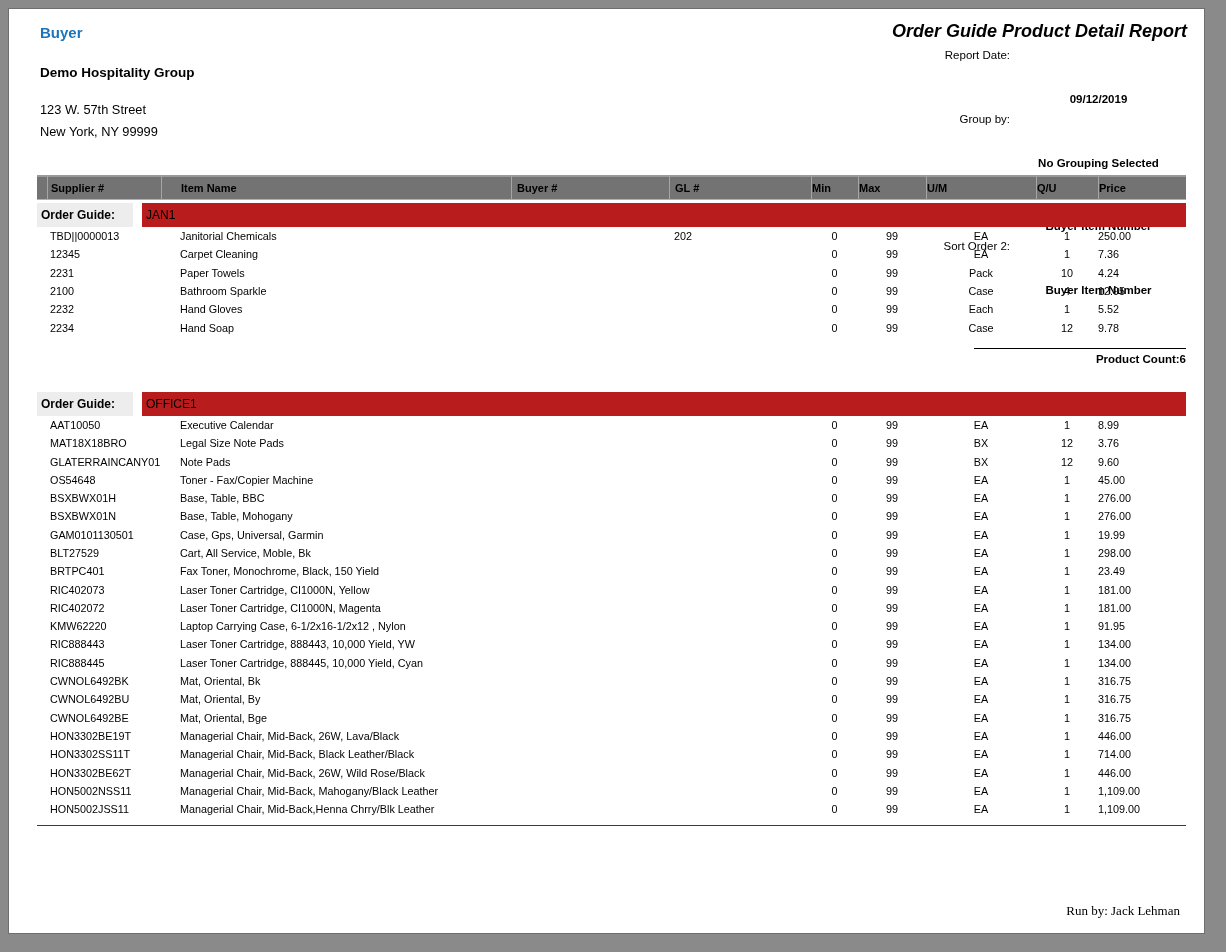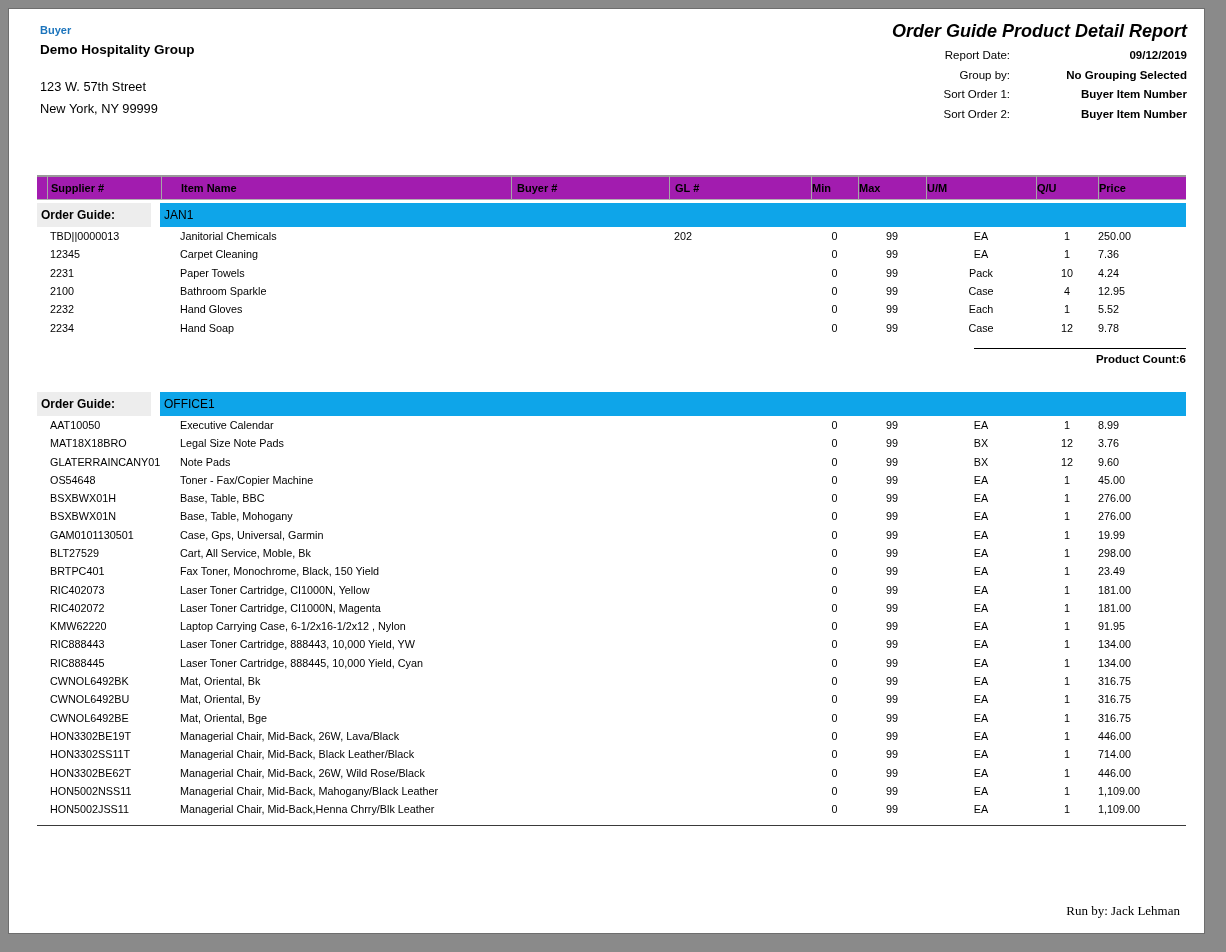--- a/index.html
+++ b/index.html
@@ -13,64 +13,64 @@
   .page {
     position:absolute; left:8px; top:8px;
     width:1197px; height:926px;
     background:#ffffff;
     border:1px solid #6e6e6e;
     box-sizing:border-box;
     overflow:hidden;
   }
   
   .corp { position:absolute; left:31px; top:15px; }
-  .corp .buyer   { font-size:11px; font-weight:bold; margin-bottom:6px; }
+  .corp .buyer   { font-size:15px; font-weight:bold; margin-bottom:24px; }
   .corp .company { font-size:13.5px; font-weight:bold; margin-bottom:22px; }
   .corp .addr    { font-size:12.8px; margin-bottom:7px; }
   
   .report-head { position:absolute; right:17px; top:12px; text-align:right; }
   .report-title { font-size:18px; font-weight:bold; margin-bottom:7px;font-style:italic; }
   .meta-row { display:flex; justify-content:flex-end; font-size:11.5px; margin-bottom:7.5px; }
   .meta-label { }
-  .meta-value { width:177px; font-weight:bold; text-align:right; }
+  .meta-value { width:177px; font-weight:bold; text-align:center;margin-top:44px; }
   
   table.report {
     position:absolute; left:28px; top:166px;
     width:1149px;
     border-collapse:separate; border-spacing:0;
     table-layout:fixed;
     font-size:11px;
   }
   table.report th {
-    background:#a21caf;
+    background:#737373;
     border-top:2px solid #999999;
     border-bottom:1px solid #b0b0b0;
     height:22px;
     font-size:11px; font-weight:bold;
     text-align:left; padding:0;
     overflow:hidden; white-space:nowrap;
   }
   table.report th + th { border-left:1px solid #a6a6a6; }
   table.report td { padding:0; overflow:hidden; white-space:nowrap; }
   tr.data-row td { height:18.3px; vertical-align:middle; font-size:10.8px; }
   .pad-sup   { padding-left:3px !important; }
   .pad-item  { padding-left:19px !important; }
   .pad-5     { padding-left:5px !important; }
   .al-c      { text-align:center; }
   .al-r      { text-align:left; padding-right:2px !important; }
   
   tr.band-row td { height:24px; padding-top:3px; }
   .band { display:flex; height:24px; }
   .band-label {
-    width:114px; background:#ededed; font-weight:bold; font-size:12px;
+    width:96px; background:#ededed; font-weight:bold; font-size:12px;
     display:flex; align-items:center; padding-left:4px; box-sizing:border-box;
   }
   .band-gap { width:9px; background:#ffffff; }
   .band-value {
-    flex:1; background:#0ea5e9; font-size:12px;
+    flex:1; background:#b91c1c; font-size:12px;
     display:flex; align-items:center; padding-left:4px;
   }
   
   tr.count-row td { height:36px; vertical-align:top; }
   .count-box {
     margin-left:937px; margin-top:11px; width:212px;
     border-top:1px solid #000;
     padding-top:4px;
     display:flex; justify-content:flex-end;
     font-size:11.5px; font-weight:bold;

